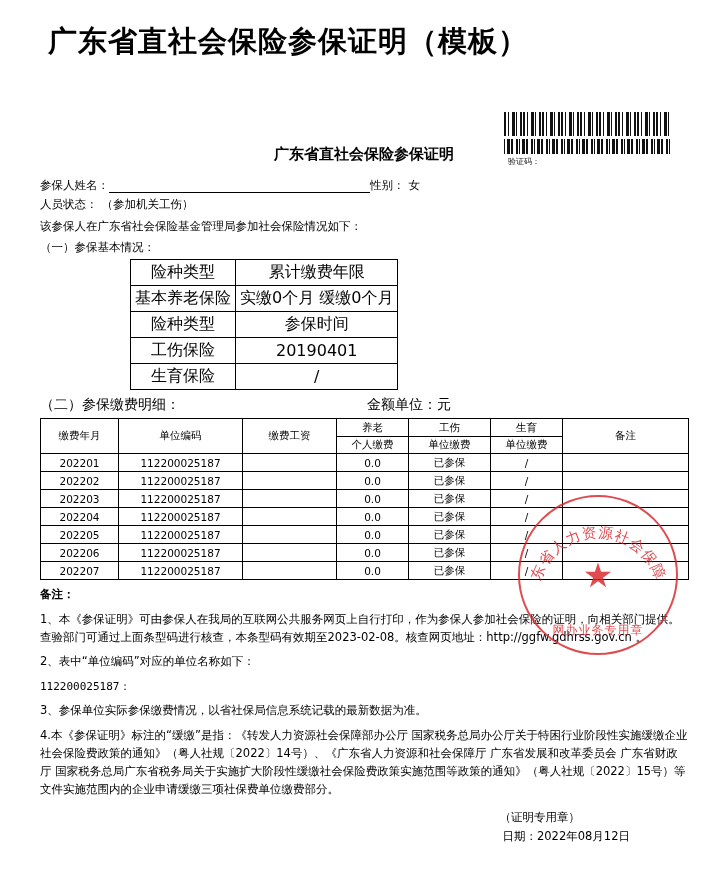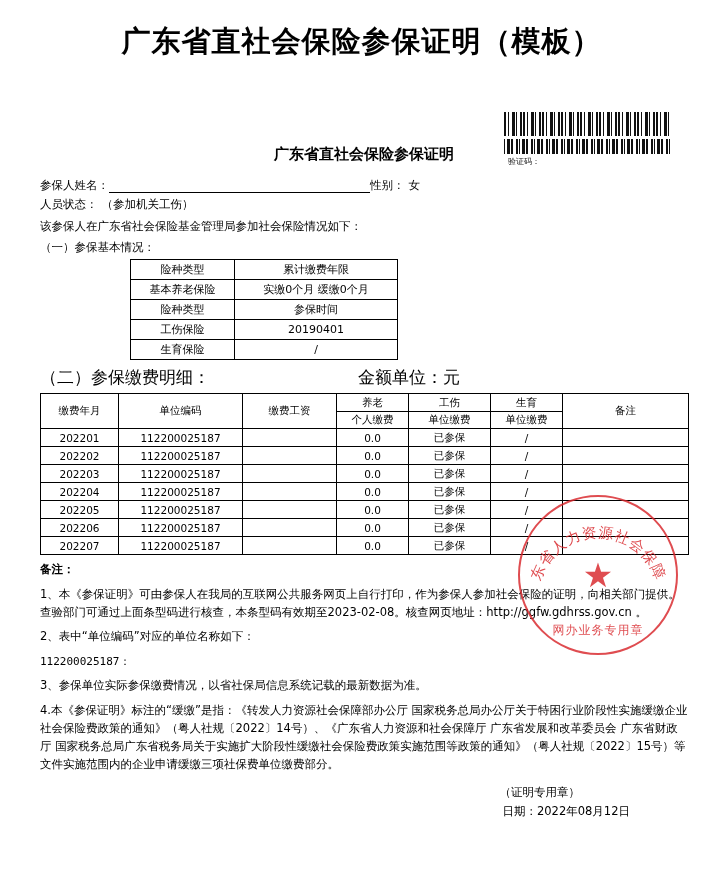--- a/index.html
+++ b/index.html
@@ -6,28 +6,29 @@
   html, body { margin:0; padding:0; }
   body {
     width: 723px; height: 888px;
     background:#ffffff;
     font-family: "DejaVu Sans", "Liberation Sans", sans-serif;
     color:#000;
     position:relative;
     overflow:hidden;
   }
   .page-title {
-    text-align:center;
+    text-align:left;
     font-family:Liberation Serif, serif;
     font-weight:bold;
     font-size:29px;
     letter-spacing:1px;
     margin-top:22px;
     margin-bottom:0;
     white-space:nowrap;
+    margin-left:48px;
   }
   .doc {
     position:absolute;
     left:40px; top:112px;
     width:648px;
   }
   
   .barcode-wrap {
     position:absolute;
     right:12px; top:0;
@@ -89,31 +90,31 @@
     white-space:nowrap;
   }
   .f-value.noline { border-bottom:none; }
   .para { font-size:11.5px; margin:7px 0 4px 0; }
   .sec { font-size:11.5px; margin:6px 0 4px 0; }
 
   table { border-collapse:collapse; }
   .t1 {
     margin:0 auto 0 90px;
     width:268px;
-    font-size:11px;
+    font-size:16px;
   }
   .t1 td {
     border:1px solid #000;
     text-align:center;
     padding:2px 4px;
     height:19px;
     white-space:nowrap;
   }
   .t1 .c1 { width:104px; }
-  .sec-inline { display:flex; align-items:center; font-size:17px; margin:6px 0 4px 0; }
+  .sec-inline { display:flex; align-items:center; font-size:14px; margin:6px 0 4px 0; }
   .sec-inline .left { width:180px; }
   .sec-inline .mid { flex:1; text-align:center; padding-right:90px; }
 
   .t2 {
     width:648px;
     font-size:10.5px;
     table-layout:fixed;
   }
   .t2 td, .t2 th {
     border:1px solid #000;

